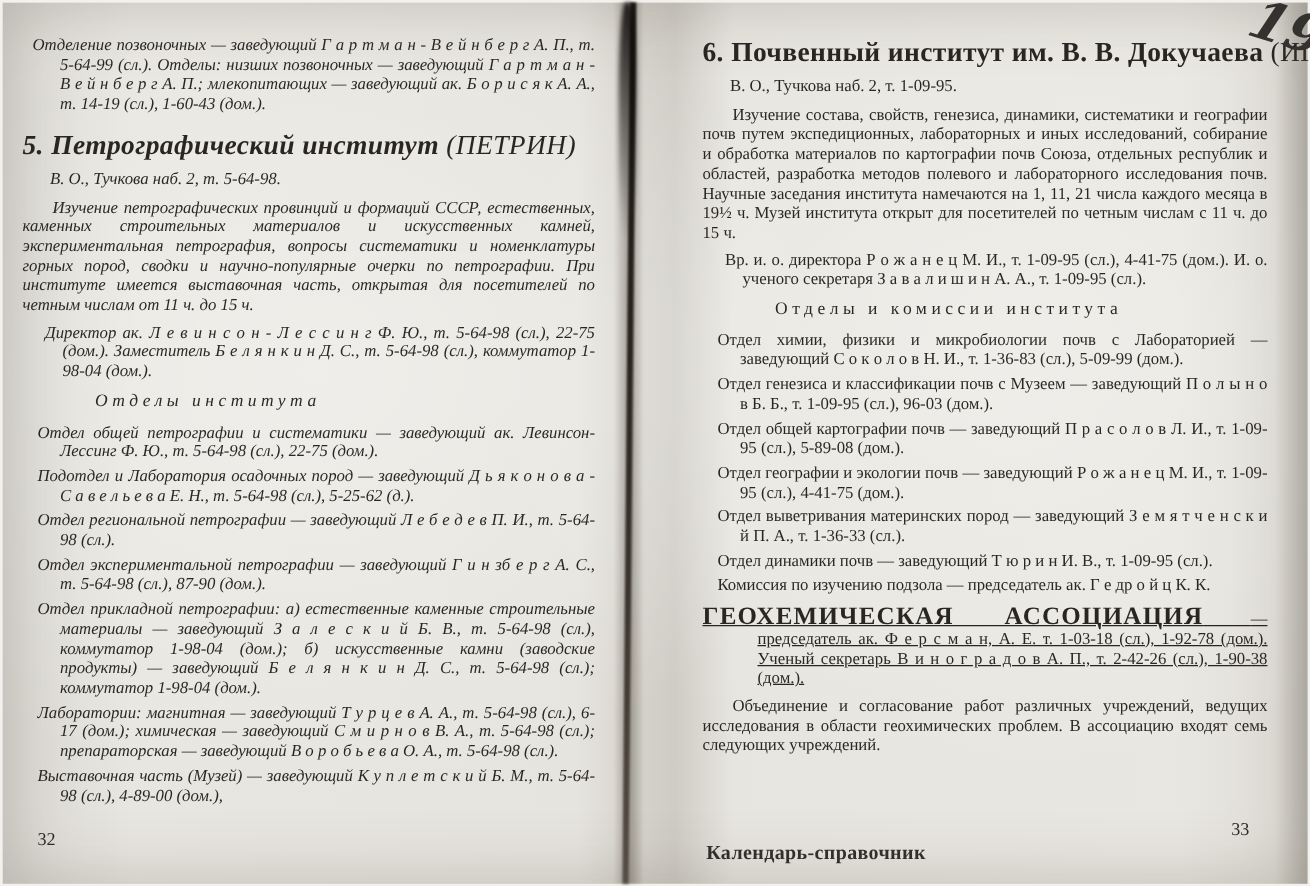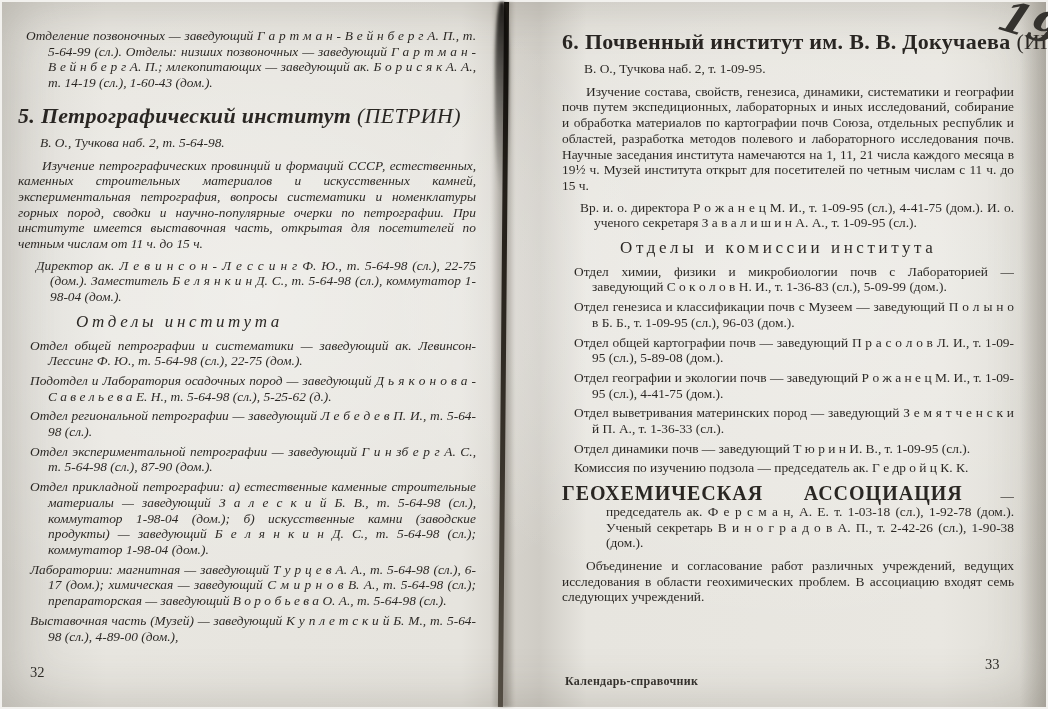--- a/index.html
+++ b/index.html
@@ -29,26 +29,26 @@
   .cont-entry { padding-left:30px; text-indent:-22px; margin-bottom:13px; }
   .para { text-indent:24px; margin-bottom:6px; }
   .address { padding-left:22px; text-align:left; margin-bottom:7px; }
   .director { padding-left:32px; text-indent:-14px; margin-bottom:8px; }
   h2.section-heading {
     font-size:22px; line-height:24px; margin:0 0 7px 0; font-weight:bold;
     white-space:nowrap; letter-spacing:0.3px; text-align:left;
   }
   h2 .abbr { font-weight:normal; }
   .subheading {
-    font-size:17px; letter-spacing:3.6px; font-weight:normal;
+    font-size:14px; letter-spacing:3.6px; font-weight:normal;
     margin:9px 0 8px 0; text-align:left;
   }
   .subheading-left  { margin-left:58px; }
   .subheading-right { margin-left:58px; }
-  .assoc { padding-left:44px; text-indent:-44px; margin:10px 0 7px 0; }
+  .assoc { padding-left:44px; text-indent:-44px; margin:10px 0 7px 0;text-decoration:underline; }
   .assoc-title { font-size:20px; font-weight:bold; letter-spacing:1px; }
   .assoc-note { text-indent:24px; margin-bottom:0; }
   .gutter { position:absolute; top:0; bottom:0; left:489px; width:24px; pointer-events:none; }
   .gutter::before {
     content:""; position:absolute; top:0; bottom:0; left:10px; width:5px;
     background:linear-gradient(to bottom,#0e0c0a 0%,#17140f 35%,#2e2a23 60%,#4a453c 85%,#5c564c 100%);
     transform:rotate(0.5deg); filter:blur(0.7px);
   }
   .gutter::after {
     content:""; position:absolute; top:0; height:190px; left:4px; width:14px;
@@ -60,21 +60,21 @@
     background:linear-gradient(to right, rgba(70,62,52,0) 0%, rgba(70,62,52,0.35) 45%, rgba(70,62,52,0.35) 60%, rgba(70,62,52,0) 100%);
     filter:blur(1px);
   }
   .handwritten {
     position:absolute; left:998px; top:0px; font-size:43px; line-height:1;
     font-family:"DejaVu Serif",serif; font-style:italic; font-weight:bold;
     color:#34322e; transform:rotate(17deg) skewX(-6deg);
   }
   .book-footer {
     position:absolute; left:563px; top:672px;
-    font-size:12px; font-weight:bold; color:rgba(26,23,19,0.88); letter-spacing:0.3px;
+    font-size:16px; font-weight:bold; color:rgba(26,23,19,0.88); letter-spacing:0.3px;
   }
   .pageno { position:absolute; font-size:14.5px; color:rgba(26,23,19,0.9); }
   .pageno-left  { left:28px;  top:662px; }
   .pageno-right { left:983px; top:654px; }
   .edge-right {
     position:absolute; top:0; bottom:0; right:0; width:26px; pointer-events:none;
     background:linear-gradient(to right, rgba(80,72,60,0), rgba(80,72,60,0.25));
   }
 </style>
 </head>

